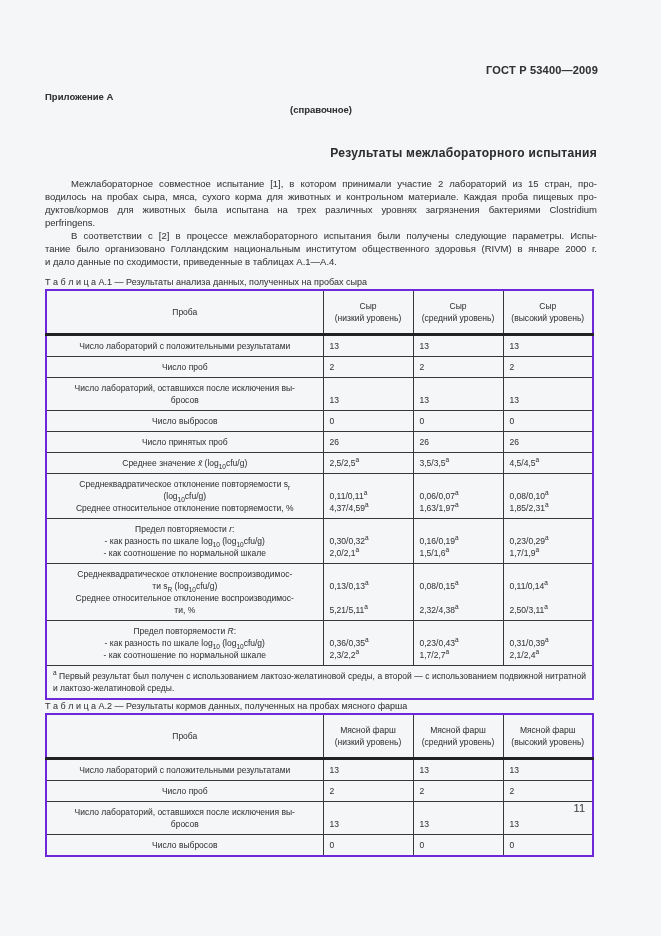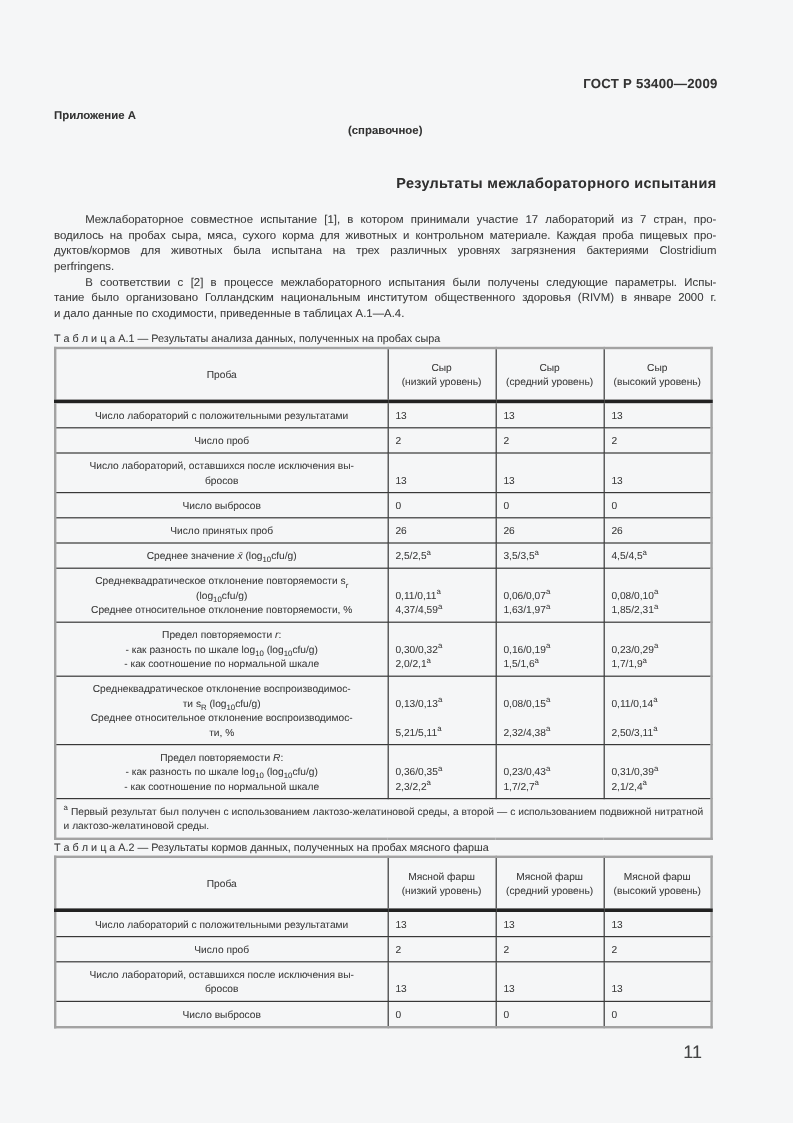--- a/index.html
+++ b/index.html
@@ -27,56 +27,56 @@
     font-size: 9.5px; color: #3c3c3c; }
   .tline { height: 13px; line-height: 13px; white-space: nowrap; }
   .tline.jl { text-align: justify; text-align-last: justify; white-space: normal; overflow: hidden; }
   .tline.ind { text-indent: 26px; }
   .caption { position: absolute; left: 45px; width: 552px; font-size: 9px; color: #3c3c3c; }
   .cap1 { top: 277px; }
   .cap2 { top: 701px; }
   table.rtab {
     position: absolute; left: 45px; width: 545px;
     border-collapse: collapse; table-layout: fixed;
-    border: 2px solid #a3a3a3;
+    border: 2px solid #6d28d9;
     font-size: 8.5px; color: #3c3c3c; padding-left: 48px;
   }
   .tab1 { top: 289px; }
   .tab2 { top: 713px; }
   .rtab col.c0 { width: 277px; }
   .rtab col.c1 { width: 90px; }
   .rtab th, .rtab td {
     border: 1px solid #383838;
     line-height: 12px;
     padding: 4px 6px;
     vertical-align: middle;
     font-weight: normal;
   }
   .rtab thead th { text-align: center; border-bottom: 3px solid #222; padding: 9px 4px; }
   .rtab td.lbl { text-align: center; }
   .rtab td.val { text-align: left; }
   .rtab td.fnote { text-align: justify; line-height: 12px; padding: 4px 6px; }
   sup { font-size: 6.5px; line-height: 0; vertical-align: super; }
   sub { font-size: 6.5px; line-height: 0; vertical-align: sub; }
-  .pagenum { position: absolute; top: 869px; right: 76px; font-size: 15px; color: #444; }
+  .pagenum { position: absolute; top: 802px; right: 76px; font-size: 11px; color: #444; }
 </style>
 </head>
 <body>
 
 <div class="sheet">
 
   <div class="docnum">ГОСТ Р 53400—2009</div>
 
   <div class="annex">Приложение А</div>
   <div class="annex-sub">(справочное)</div>
 
   <div class="title">Результаты межлабораторного испытания</div>
 
   <div class="body-text">
-    <div class="tline jl ind">Межлабораторное совместное испытание [1], в котором принимали участие 17 лабораторий из 7 стран, про-</div>
+    <div class="tline jl ind">Межлабораторное совместное испытание [1], в котором принимали участие 2 лабораторий из 15 стран, про-</div>
     <div class="tline jl">водилось на пробах сыра, мяса, сухого корма для животных и контрольном материале. Каждая проба пищевых про-</div>
     <div class="tline jl">дуктов/кормов для животных была испытана на трех различных уровнях загрязнения бактериями Clostridium</div>
     <div class="tline">perfringens.</div>
     <div class="tline jl ind">В соответствии с [2] в процессе межлабораторного испытания были получены следующие параметры. Испы-</div>
     <div class="tline jl">тание было организовано Голландским национальным институтом общественного здоровья (RIVM) в январе 2000 г.</div>
     <div class="tline">и дало данные по сходимости, приведенные в таблицах А.1—А.4.</div>
   </div>
 
   <div class="caption cap1">Т а б л и ц а   А.1 — Результаты анализа данных, полученных на пробах сыра</div>
 

